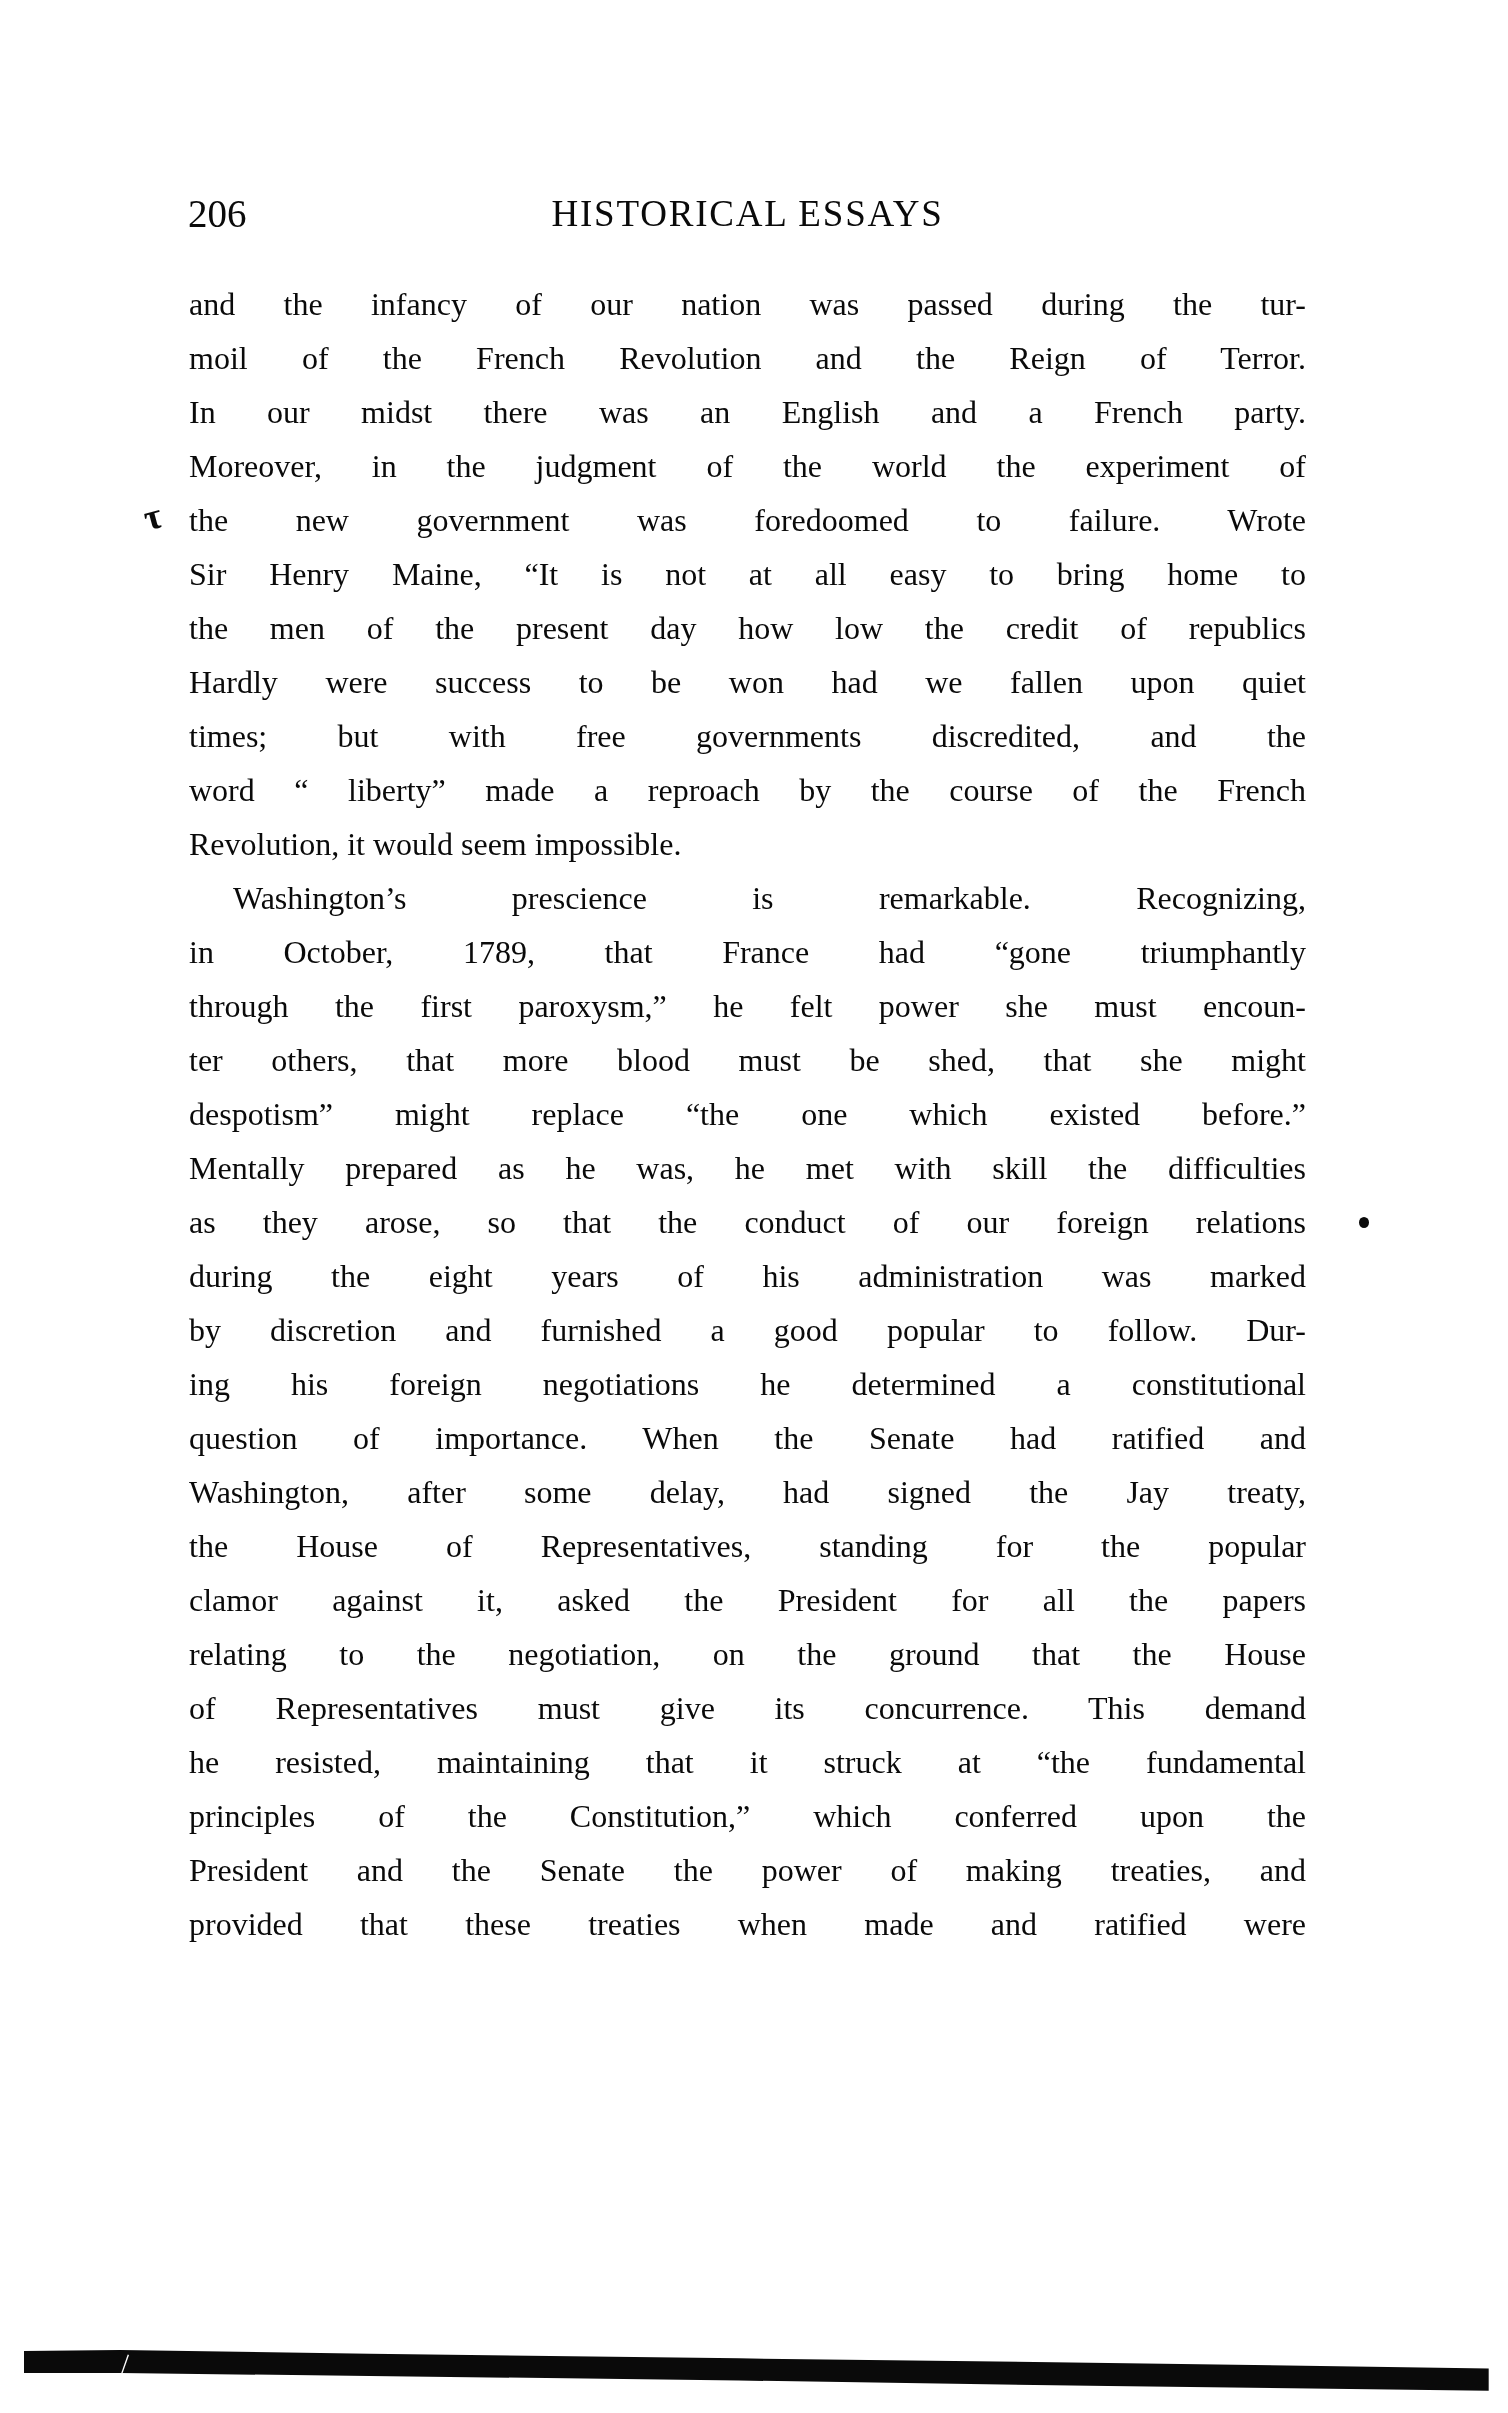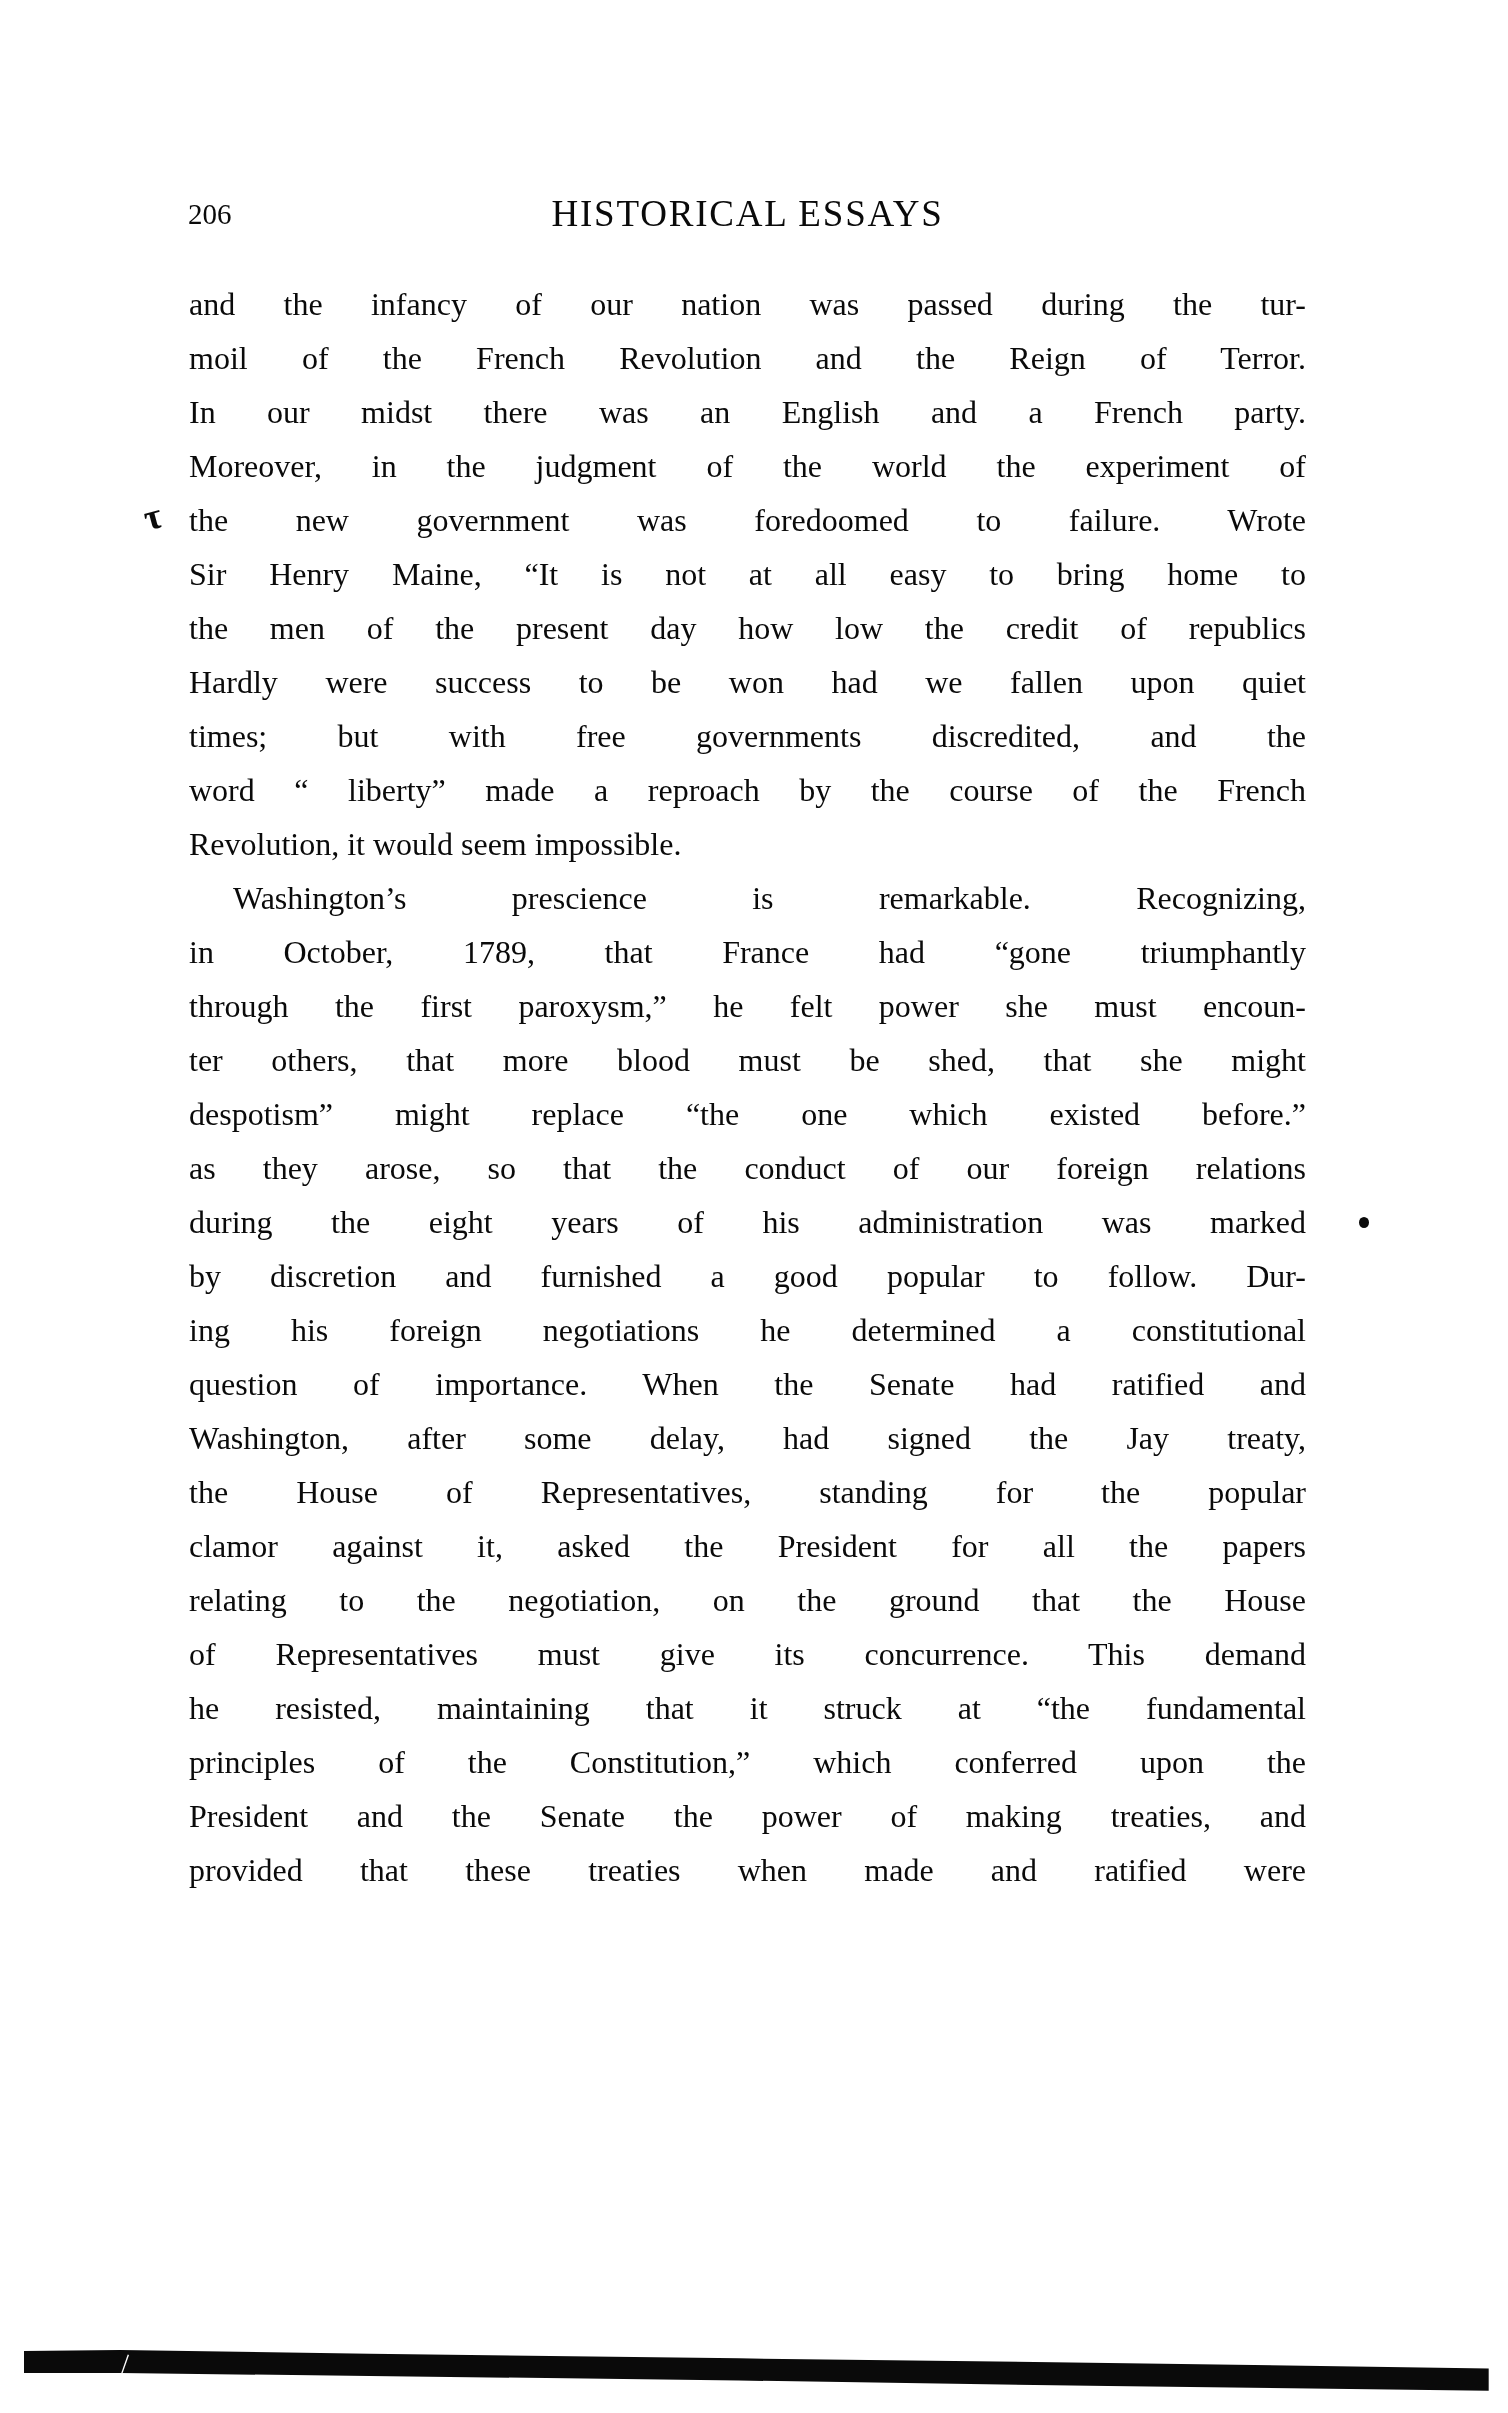--- a/index.html
+++ b/index.html
@@ -12,21 +12,21 @@
       height: 2413px;
       position: relative;
       overflow: hidden;
       font-family: "Liberation Serif", "DejaVu Serif", serif;
       color: #0a0a0a;
     }
     .page-number {
       position: absolute;
       left: 188px;
       top: 192px;
-      font-size: 29px;
+      font-size: 39px;
       line-height: 44px;
       letter-spacing: 0px;
     }
     .running-head {
       position: absolute;
       left: 189px;
       width: 1117px;
       top: 192px;
       text-align: center;
       font-size: 37px;
@@ -105,20 +105,21 @@
     <span class="line">the men of the present day how low the credit of republics</span>
     <span class="line">Hardly were success to be won had we fallen upon quiet</span>
     <span class="line">times; but with free governments discredited, and the</span>
     <span class="line">word “ liberty” made a reproach by the course of the French</span>
     <span class="line last">Revolution, it would seem impossible.</span>
     <span class="line indent">Washington’s prescience is remarkable. Recognizing,</span>
     <span class="line">in October, 1789, that France had “gone triumphantly</span>
     <span class="line">through the first paroxysm,” he felt power she must encoun-</span>
     <span class="line">ter others, that more blood must be shed, that she might</span>
     <span class="line">despotism” might replace “the one which existed before.”</span>
+    <span class="line">Mentally prepared as he was, he met with skill the difficulties</span>
     <span class="line">as they arose, so that the conduct of our foreign relations</span>
     <span class="line">during the eight years of his administration was marked</span>
     <span class="line">by discretion and furnished a good popular to follow.  Dur-</span>
     <span class="line">ing his foreign negotiations he determined a constitutional</span>
     <span class="line">question of importance.  When the Senate had ratified and</span>
     <span class="line">Washington, after some delay, had signed the Jay treaty,</span>
     <span class="line">the House of Representatives, standing for the popular</span>
     <span class="line">clamor against it, asked the President for all the papers</span>
     <span class="line">relating to the negotiation, on the ground that the House</span>
     <span class="line">of Representatives must give its concurrence.  This demand</span>

